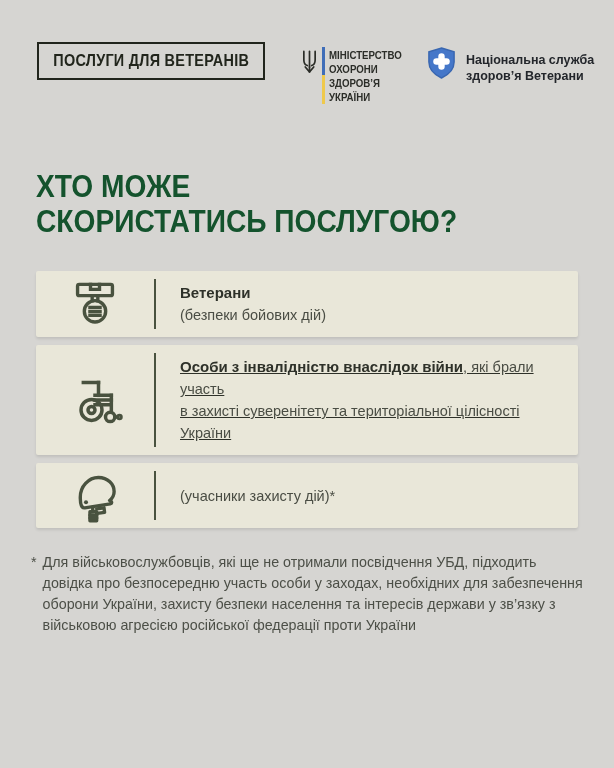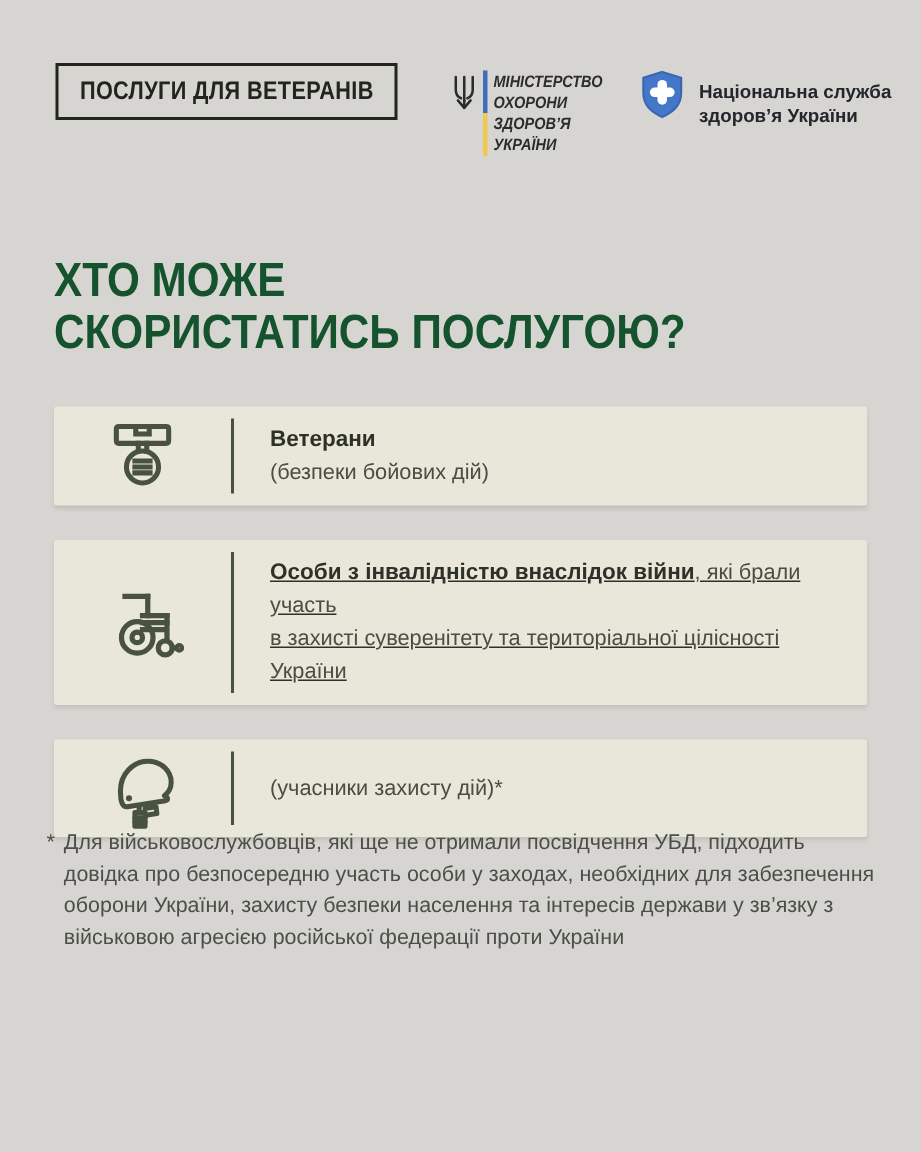--- a/index.html
+++ b/index.html
@@ -18,38 +18,38 @@
     width:228px; height:38px;
     border:2px solid #21251c;
     display:flex; align-items:center; justify-content:center;
   }
   .badge-label {
     font-weight:bold; font-size:17px; color:#21251c;
     white-space:nowrap; letter-spacing:.3px;
     transform:scaleX(.85); transform-origin:center;
   }
 
-  .moh-logo { position:absolute; left:301px; top:47px; display:flex; align-items:flex-start; gap:4px;font-style:italic; }
+  .moh-logo { position:absolute; left:301px; top:47px; display:flex; align-items:flex-start; gap:4px; }
   .moh-trident { margin-top:3px; color:#2b2d28; }
   .moh-bar { width:3px; height:57px; background:linear-gradient(#3f6db8 0 50%, #efc94c 50% 100%); }
   .moh-text { font-weight:bold; font-size:11px; line-height:14px; color:#2b2d28; padding-top:1px; }
   .moh-text div { transform:scaleX(.88); transform-origin:left center; white-space:nowrap; }
 
   .nszu-logo { position:absolute; left:426px; top:46px; display:flex; align-items:flex-end; gap:9px; }
   .nszu-text { font-weight:bold; font-size:12.5px; line-height:16px; color:#23262b; padding-top:2px; }
 
   
   .heading { position:absolute; left:36px; top:169px; color:#14532d; }
   .heading div {
     font-weight:bold; font-size:32px; line-height:35px;
     white-space:nowrap; transform:scaleX(.88); transform-origin:left center;
   }
 
   
-  .cards { position:absolute; left:36px; top:271px; width:542px; display:flex; flex-direction:column; gap:23px; }
+  .cards { position:absolute; left:36px; top:271px; width:542px; display:flex; flex-direction:column; gap:8px; }
   .card {
     background:#e9e7d9; border-radius:2px;
     box-shadow:0 2px 3px rgba(0,0,0,.10);
     display:flex; align-items:center; min-height:65px;
   }
   .card.tall { min-height:80px;text-decoration:underline; }
   .card-icon-box { width:118px; flex:0 0 118px; display:flex; justify-content:center; align-items:center; color:#49523f; }
   .card-divider { width:2px; flex:0 0 2px; align-self:stretch; margin:8px 0; background:#49523f; }
   .card-text { padding:11px 8px 11px 24px; font-size:14.5px; line-height:22px; color:#4a4d44; }
   .card-text strong { color:#2e3129; font-size:15px; }
@@ -92,21 +92,21 @@
 <div class="nszu-logo">
   <span>
     <svg width="31" height="34" viewBox="0 0 32 34" fill="none">
       <path d="M16 1.5 L29 5.5 V16 C29 24.5 23.5 29 16 32.5 C8.5 29 3 24.5 3 16 V5.5 Z" fill="#4577c9" stroke="#3a67b0" stroke-width="1.5"></path>
       <rect x="12.7" y="7" width="6.6" height="17" rx="3.3" fill="#ffffff"></rect>
       <rect x="7.5" y="12.2" width="17" height="6.6" rx="3.3" fill="#ffffff"></rect>
     </svg>
   </span>
   <div class="nszu-text">
     <div>Національна служба</div>
-    <div>здоров’я України</div>
+    <div>здоров’я Ветерани</div>
   </div>
 </div>
 
 <div class="heading">
   <div>ХТО МОЖЕ</div>
   <div>СКОРИСТАТИСЬ ПОСЛУГОЮ?</div>
 </div>
 
 <div class="cards">
 

